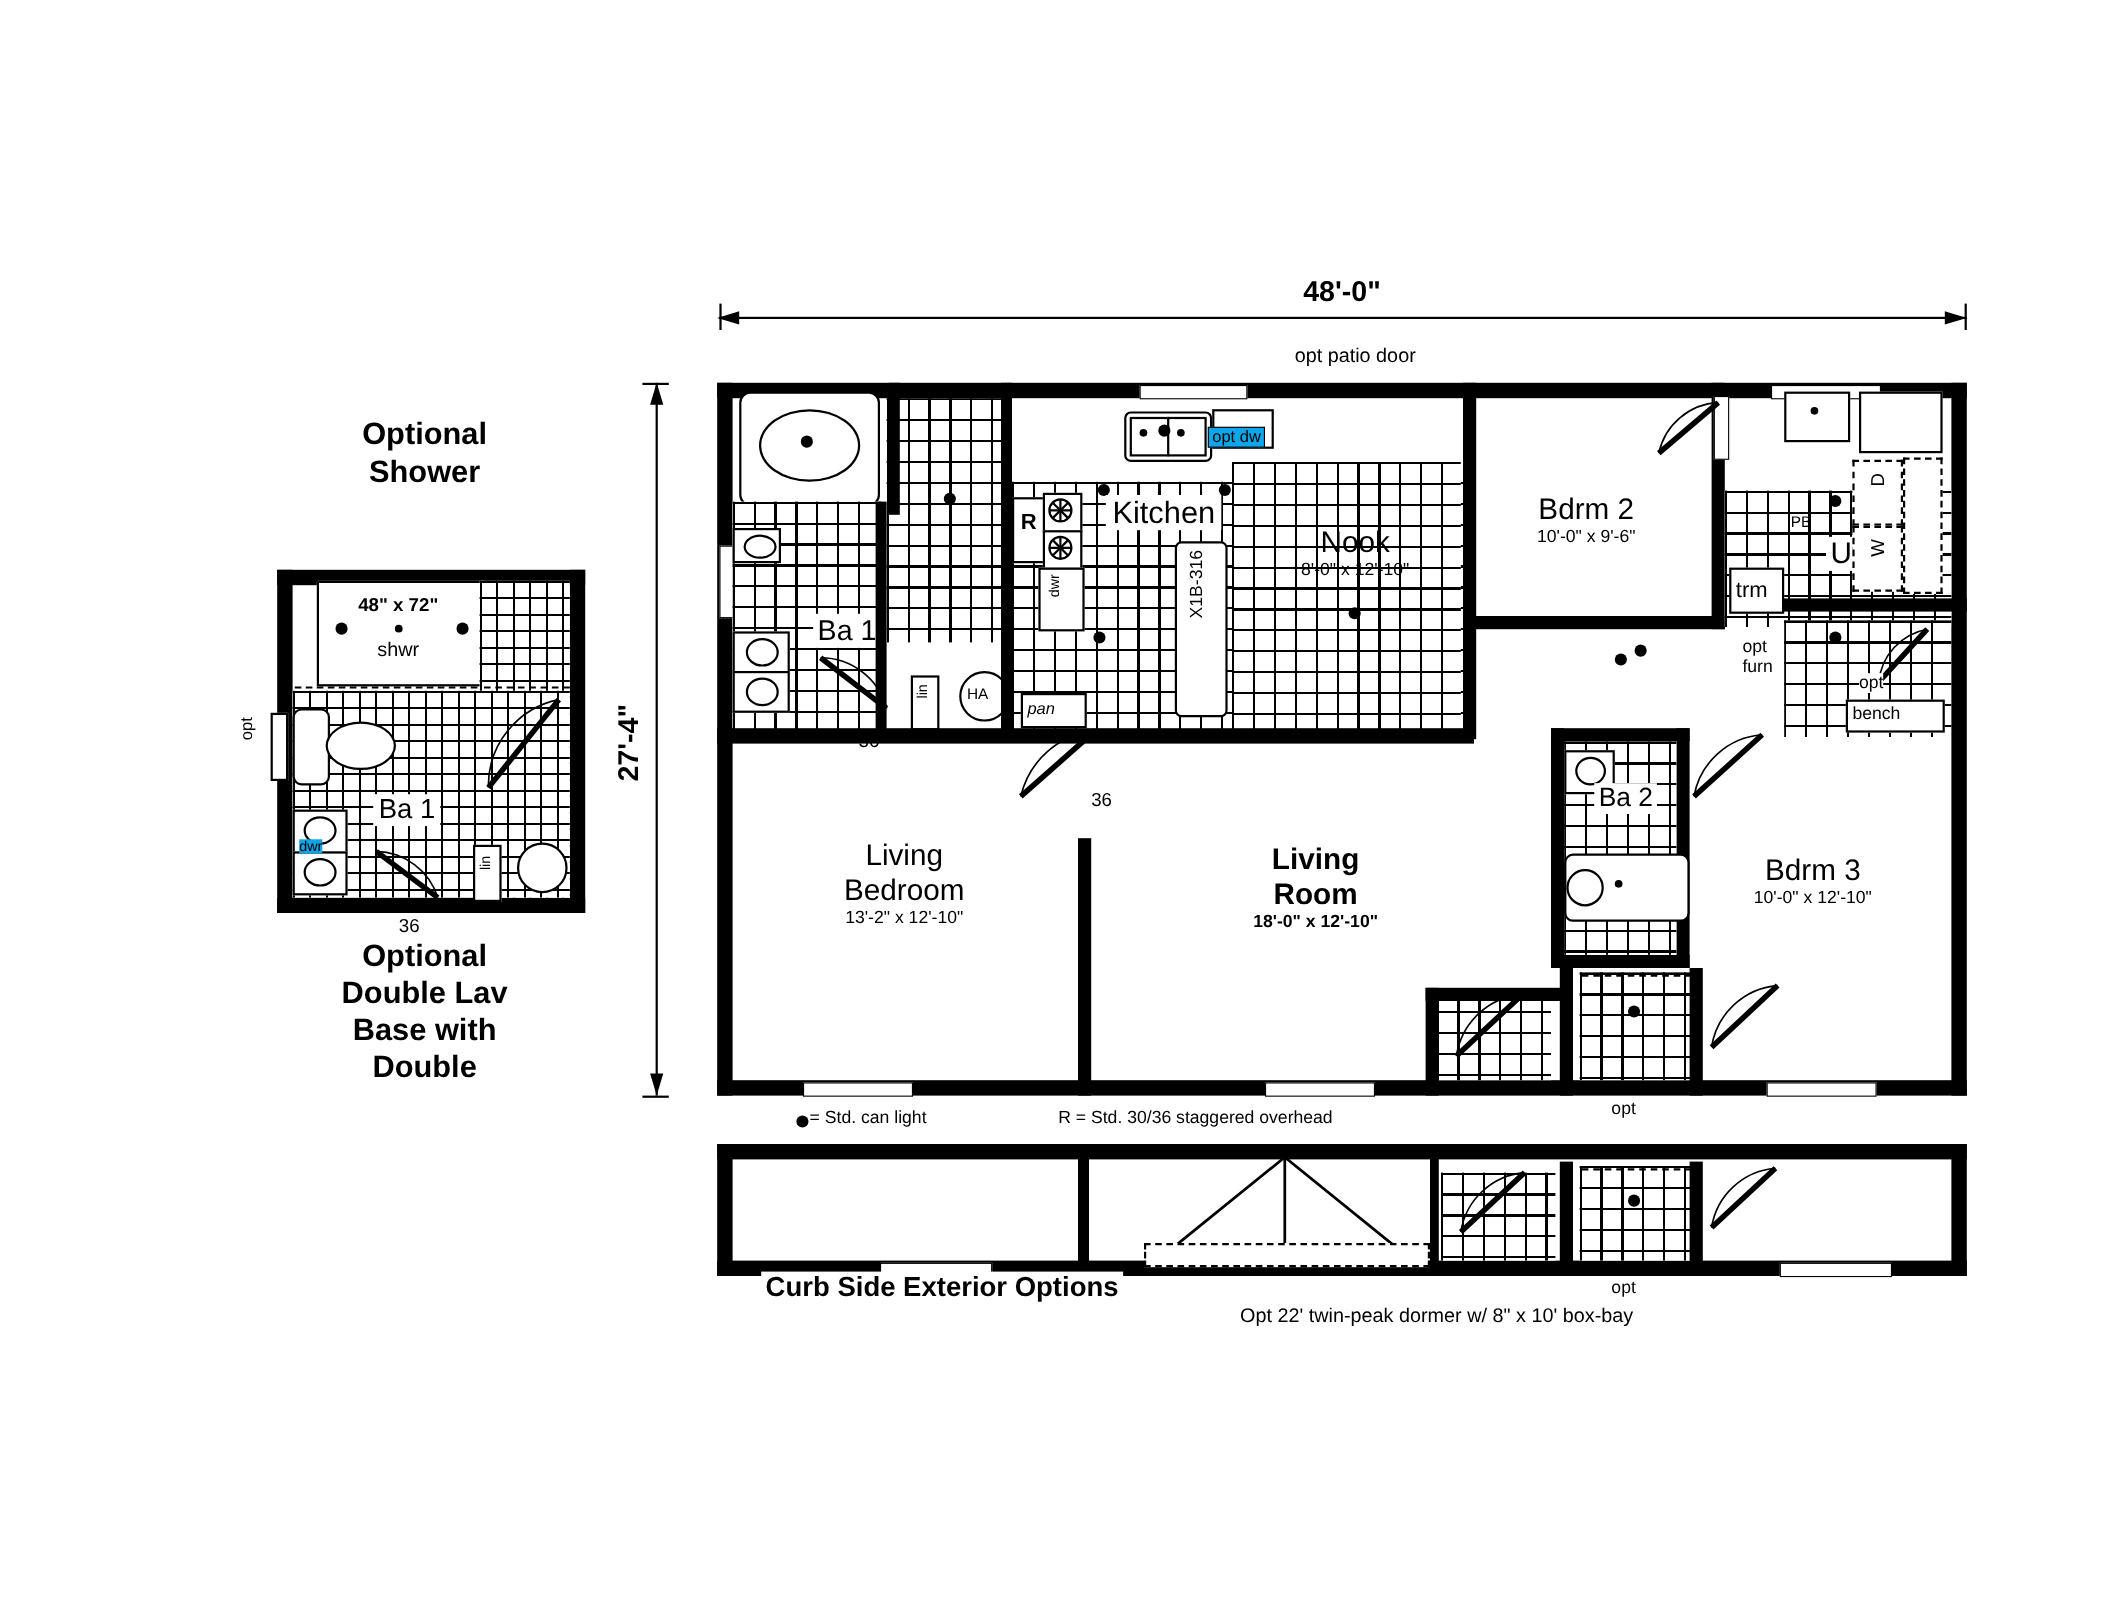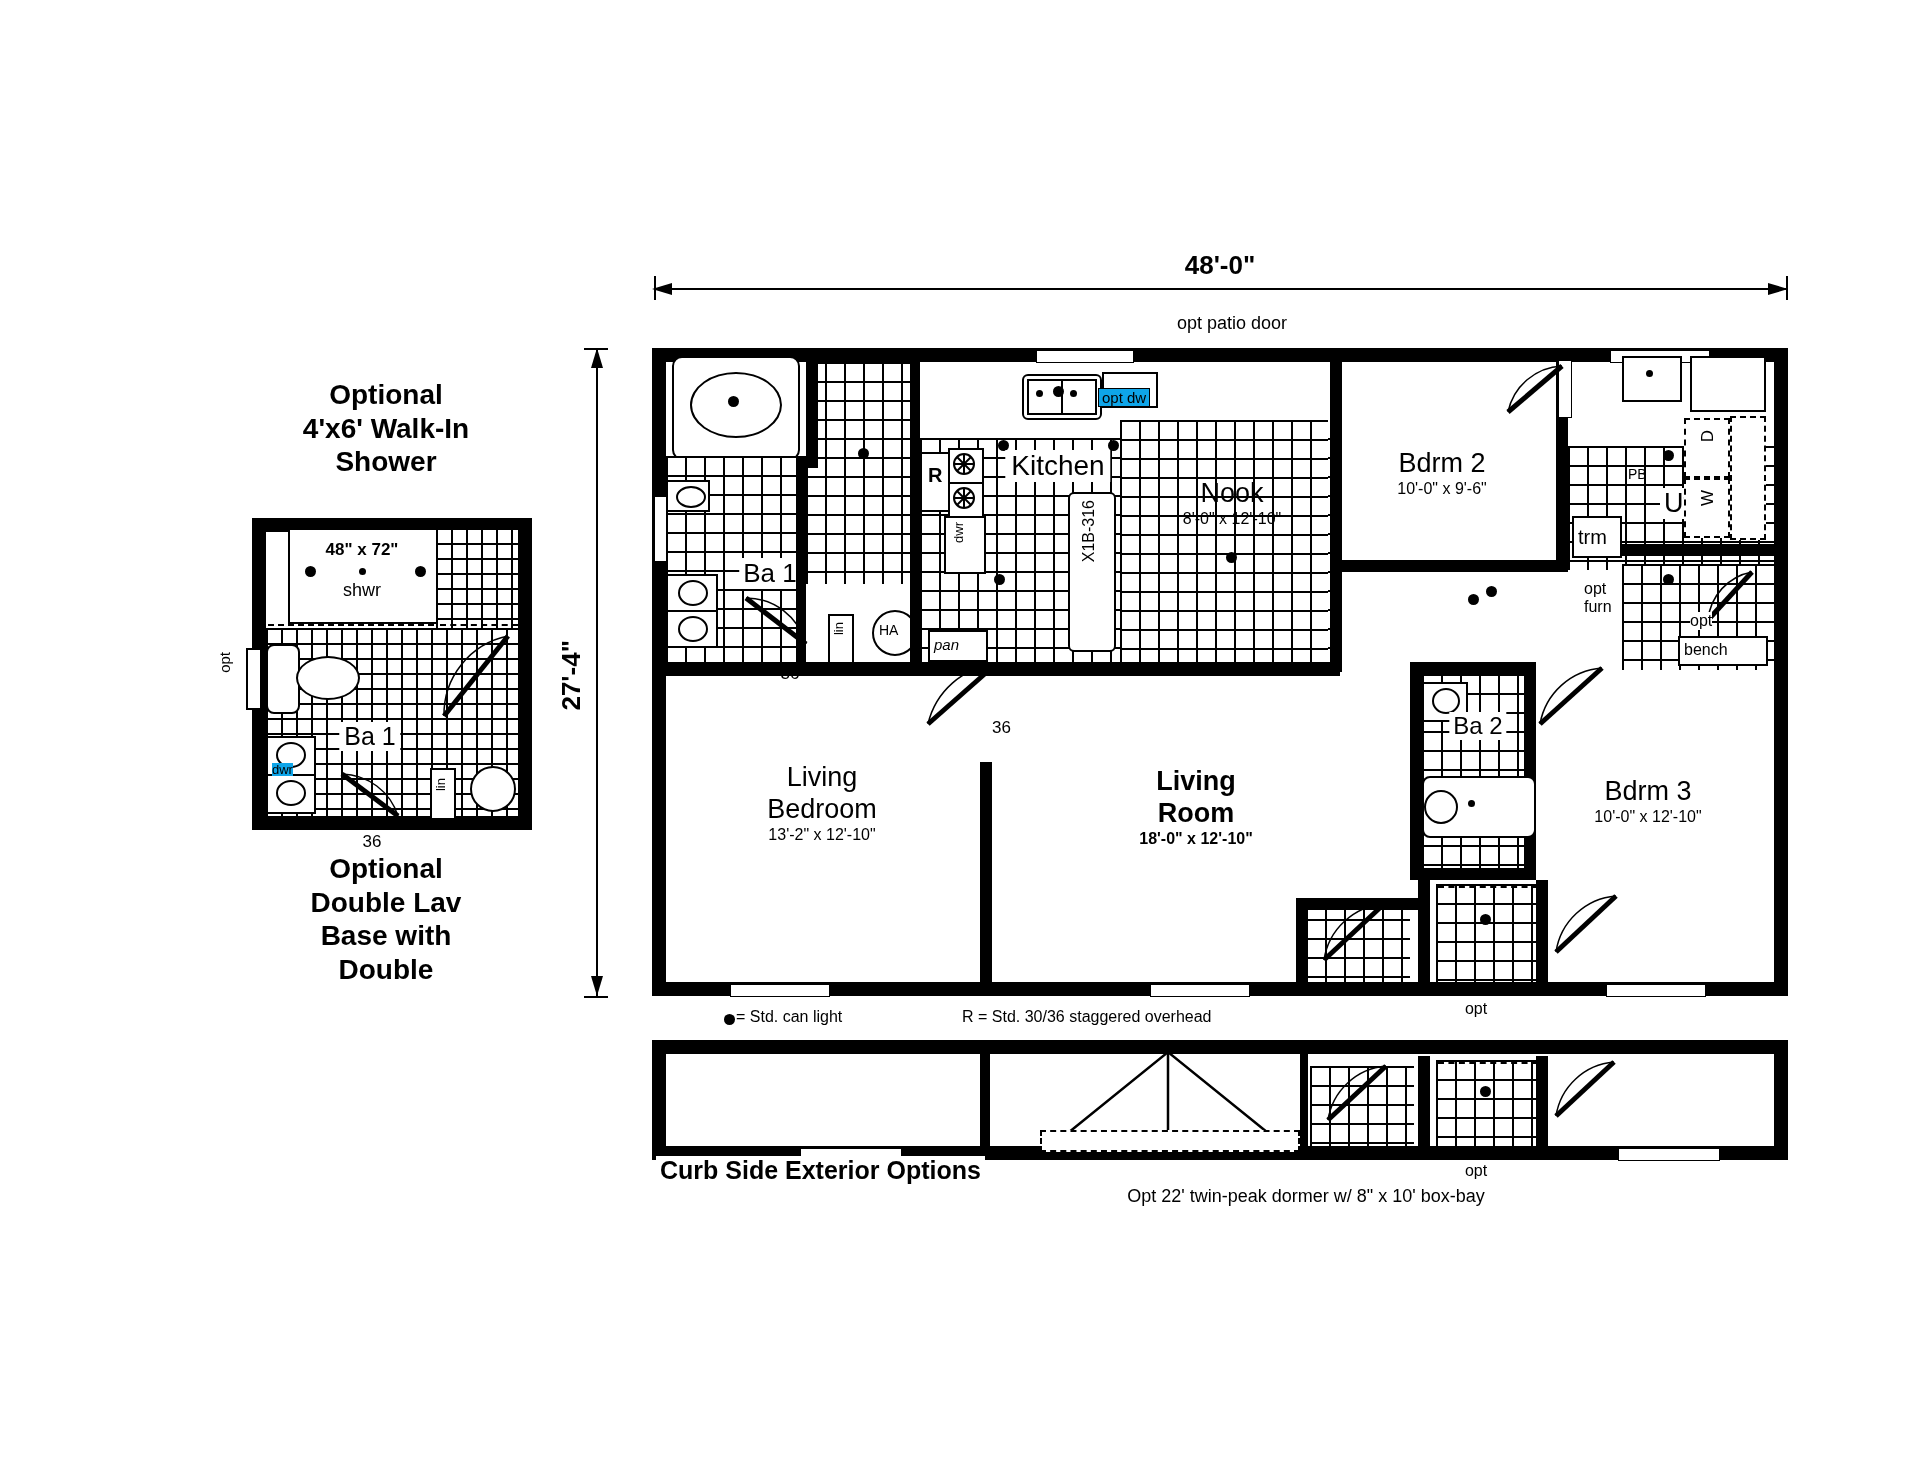--- a/index.html
+++ b/index.html
@@ -56,21 +56,20 @@
   .heading{position:absolute;text-align:center;font-weight:bold;
            font-size:28px;line-height:1.2;transform:translateX(-50%);}
 </style>
 </head>
 <body>
 
 <div class="stage">
 
   <div class="heading" style="left:386px;top:378px;width:340px;">
     <div>Optional</div>
-    <div>4'x6' Walk-In</div>
     <div>Shower</div>
   </div>
 
   <div>
 
     <div class="wall" style="left:252px;top:518px;width:280px;height:14px;"></div>
     <div class="wall" style="left:252px;top:518px;width:14px;height:312px;"></div>
     <div class="wall" style="left:252px;top:816px;width:280px;height:14px;"></div>
     <div class="wall" style="left:518px;top:518px;width:14px;height:312px;"></div>
 
@@ -408,17 +407,17 @@
     <svg class="abs" style="left:1320px;top:1060px;width:74px;height:70px;">
       <line x1="66" y1="6" x2="8" y2="60" stroke="#000" stroke-width="5"></line>
       <path d="M66 6 A64 64 0 0 0 8 60" fill="none" stroke="#000" stroke-width="1.5"></path>
     </svg>
     <svg class="abs" style="left:1548px;top:1056px;width:74px;height:70px;">
       <line x1="66" y1="6" x2="8" y2="60" stroke="#000" stroke-width="5"></line>
       <path d="M66 6 A64 64 0 0 0 8 60" fill="none" stroke="#000" stroke-width="1.5"></path>
     </svg>
     <div class="txt" style="left:1476px;top:1162px;font-size:16px;transform:translateX(-50%);">opt</div>
 
-    <div class="txt bold" style="left:656px;top:1156px;font-size:25px;background:#fff;padding:0 4px;">Curb Side Exterior Options</div>
+    <div class="txt bold" style="left:692px;top:1156px;font-size:25px;background:#fff;padding:0 4px;">Curb Side Exterior Options</div>
     <div class="txt" style="left:1306px;top:1186px;font-size:18px;transform:translateX(-50%);">Opt 22' twin-peak dormer w/ 8" x 10' box-bay</div>
   </div>
 
 </div>
 
 </body></html>

